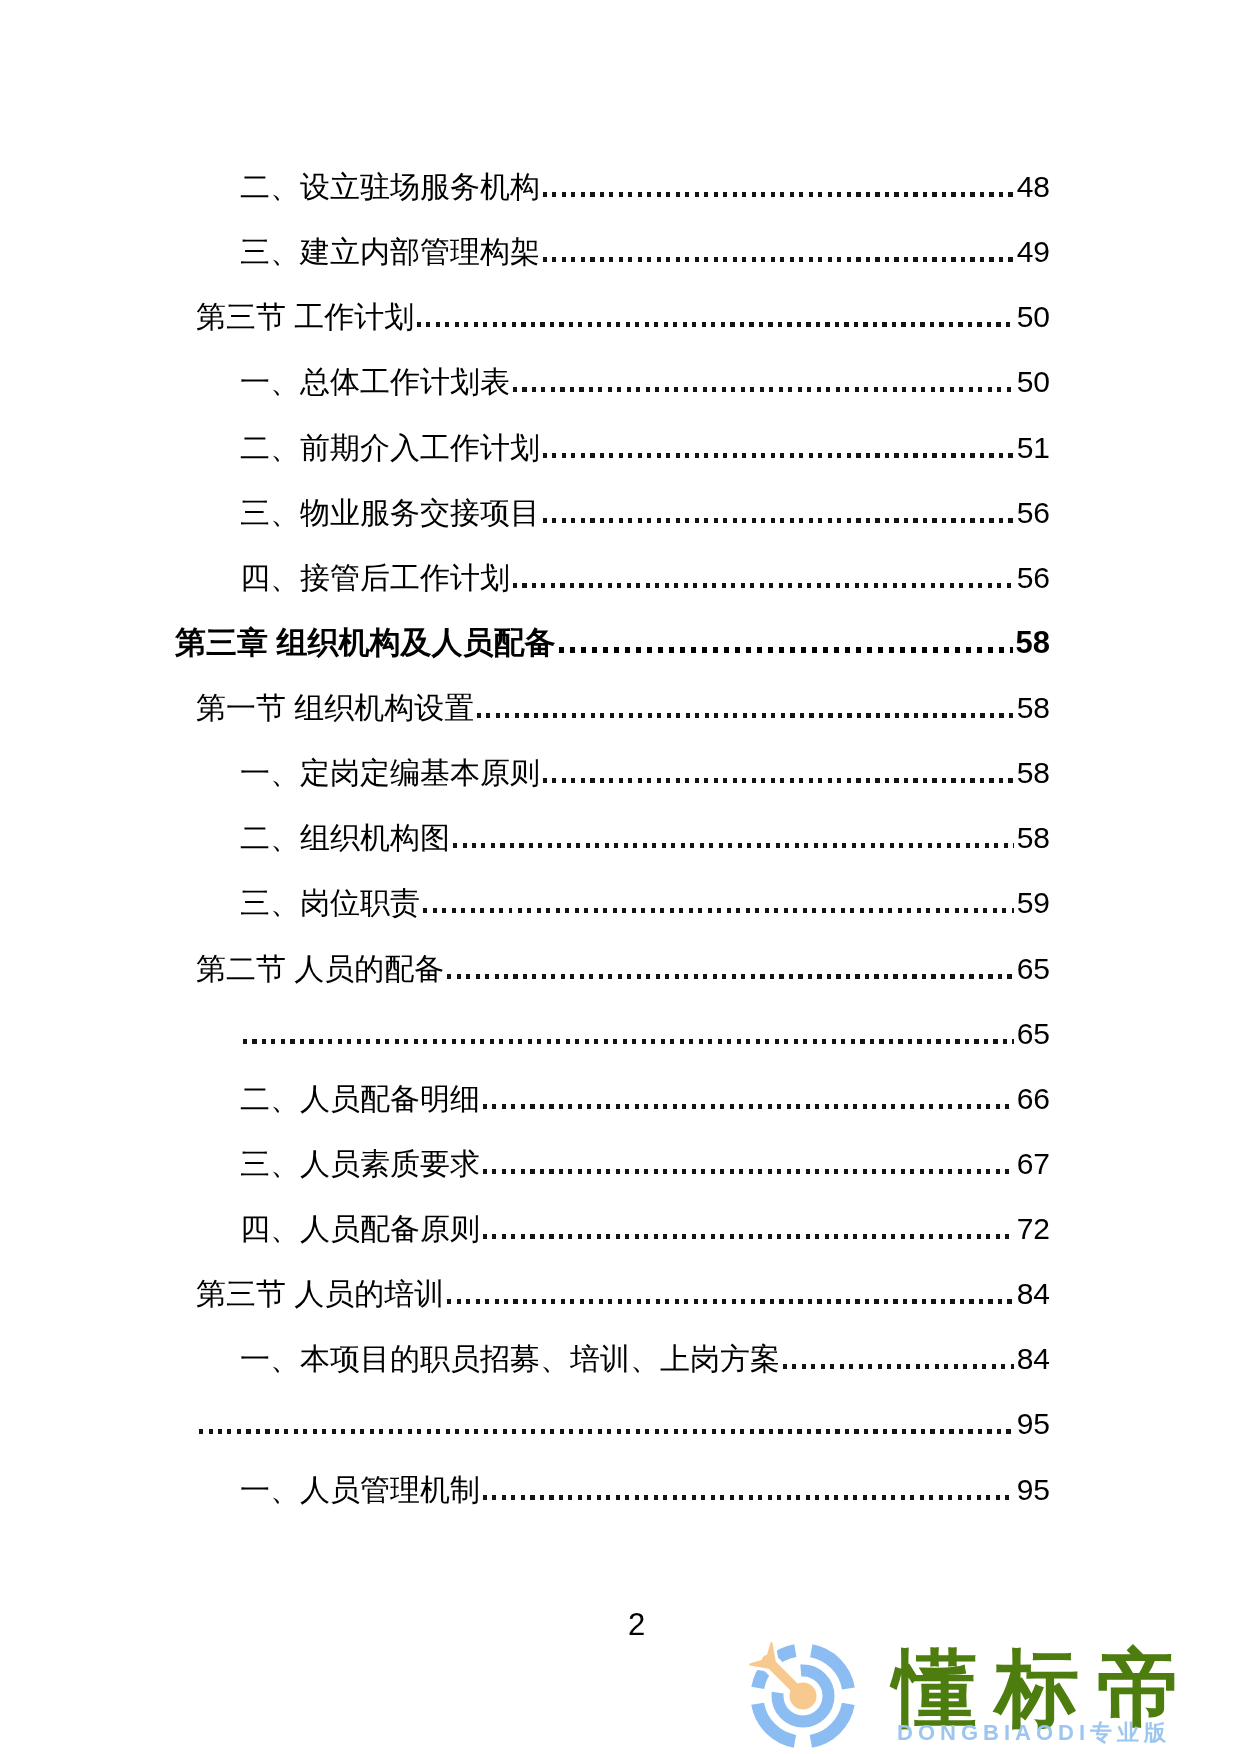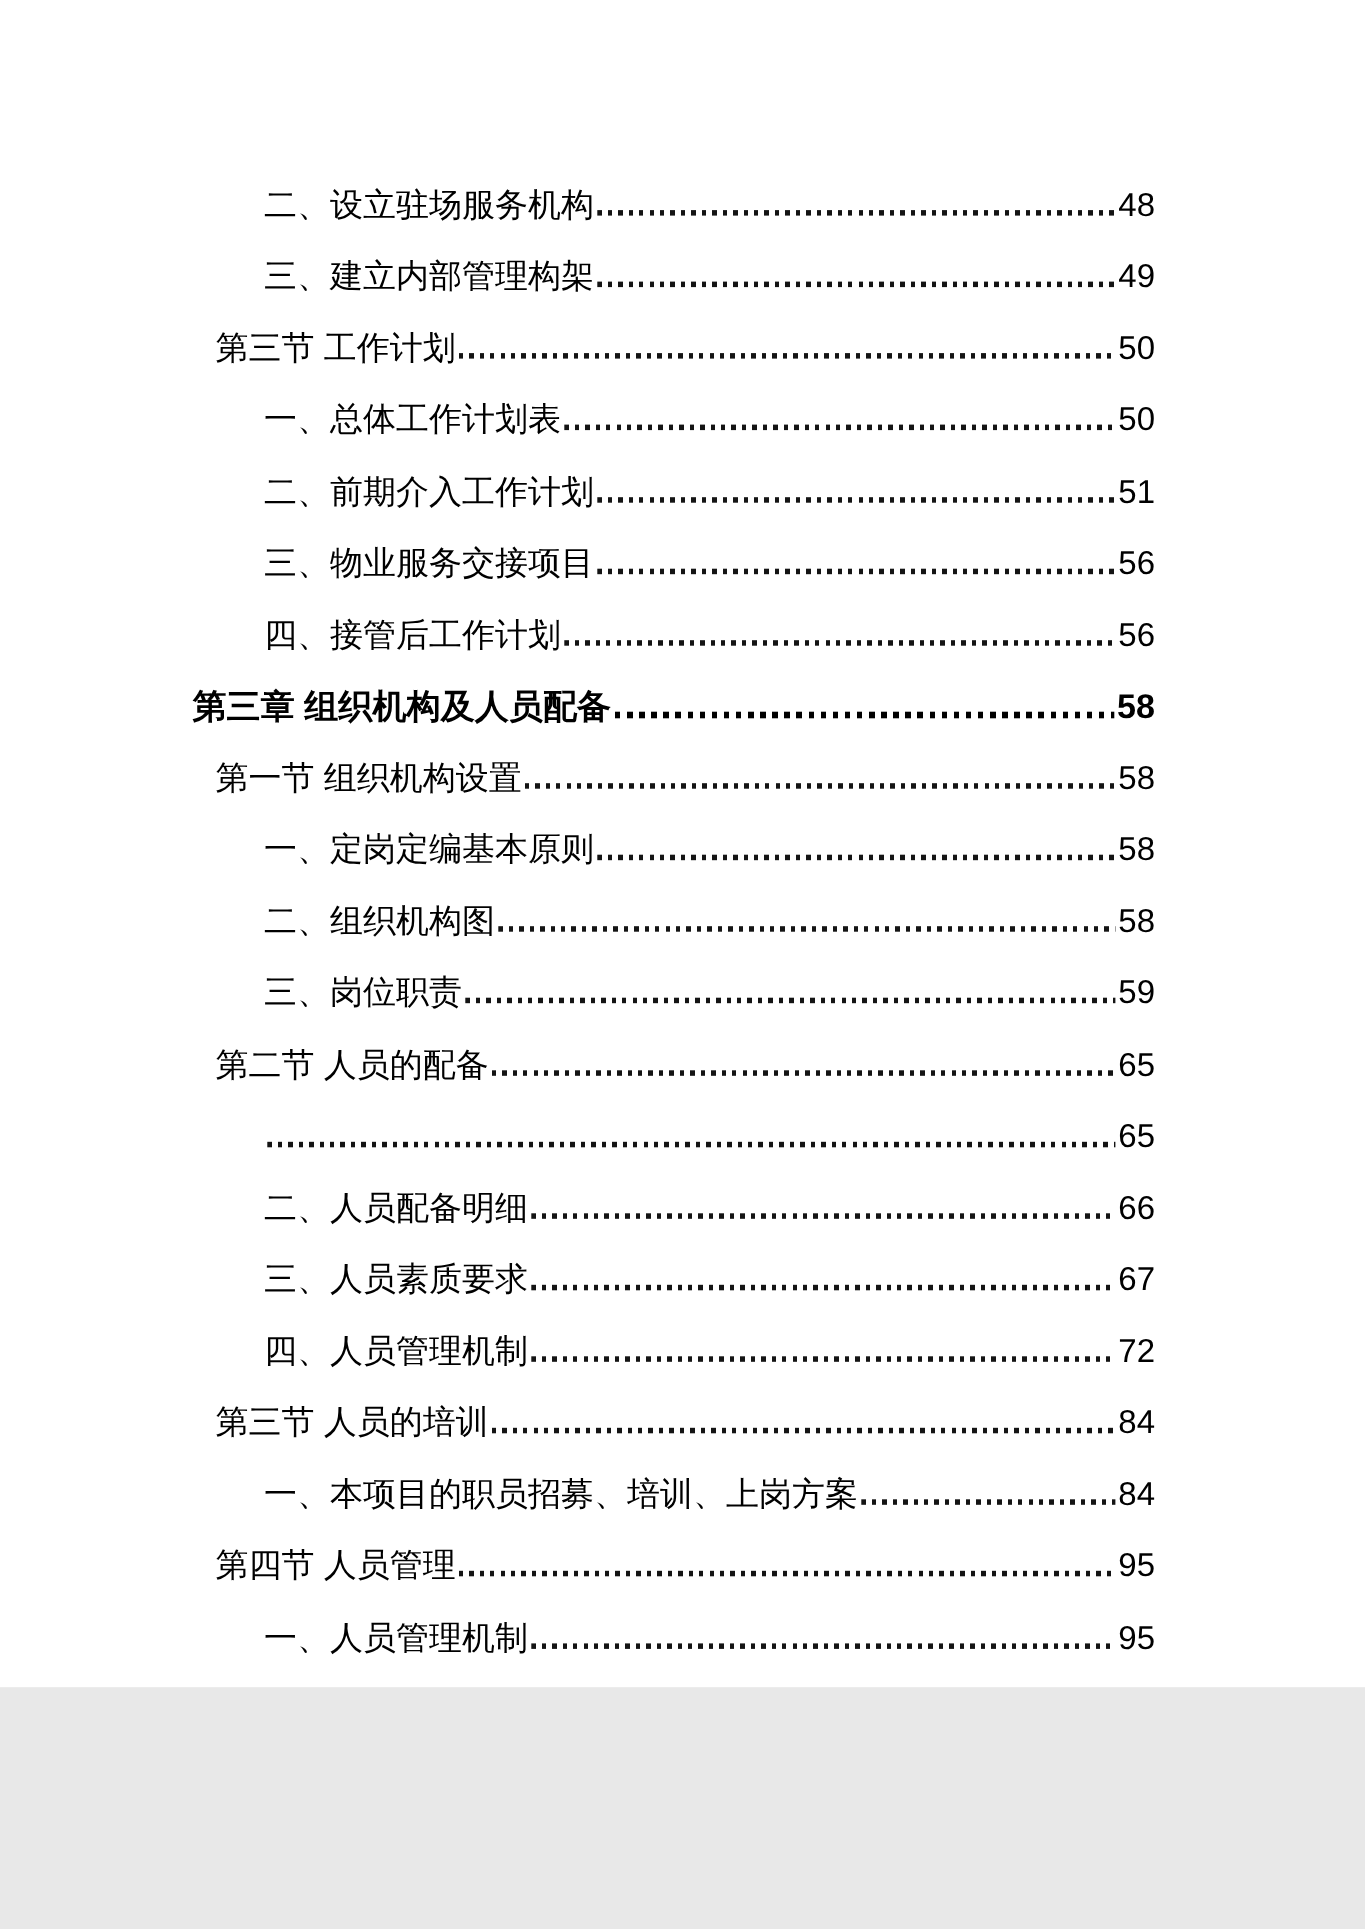--- a/index.html
+++ b/index.html
@@ -1,18 +1,18 @@
 <!DOCTYPE html>
 <html><head>
 <meta charset="utf-8">
 <style>
   html,body { margin:0; padding:0; background:#e8e8e8; }
   .page {
     position:relative;
-    width:1241px; height:1534px;
+    width:1241px; height:1754px;
     margin:0 auto;
     background:#ffffff;
     overflow:hidden;
     font-family:"Liberation Sans", sans-serif;
     color:#000;
   }
   
   .toc {
     position:absolute;
     left:175px; top:154px;
@@ -150,36 +150,35 @@
       <span class="toc-label">二、人员配备明细</span>
       <span class="leader"></span>
       <span class="toc-page">66</span>
     </div>
       <div class="toc-row lv2">
       <span class="toc-label">三、人员素质要求</span>
       <span class="leader"></span>
       <span class="toc-page">67</span>
     </div>
       <div class="toc-row lv2">
-      <span class="toc-label">四、人员管理机制</span>
+      <span class="toc-label">四、人员配备原则</span>
       <span class="leader"></span>
       <span class="toc-page">72</span>
     </div>
       <div class="toc-row lv1">
       <span class="toc-label">第三节 人员的培训</span>
       <span class="leader"></span>
       <span class="toc-page">84</span>
     </div>
       <div class="toc-row lv2">
       <span class="toc-label">一、本项目的职员招募、培训、上岗方案</span>
       <span class="leader"></span>
       <span class="toc-page">84</span>
     </div>
       <div class="toc-row lv1">
-      <span class="toc-label">第四节 人员管理</span>
       <span class="leader"></span>
       <span class="toc-page">95</span>
     </div>
       <div class="toc-row lv2">
       <span class="toc-label">一、人员管理机制</span>
       <span class="leader"></span>
       <span class="toc-page">95</span>
     </div>
     </div>
 

